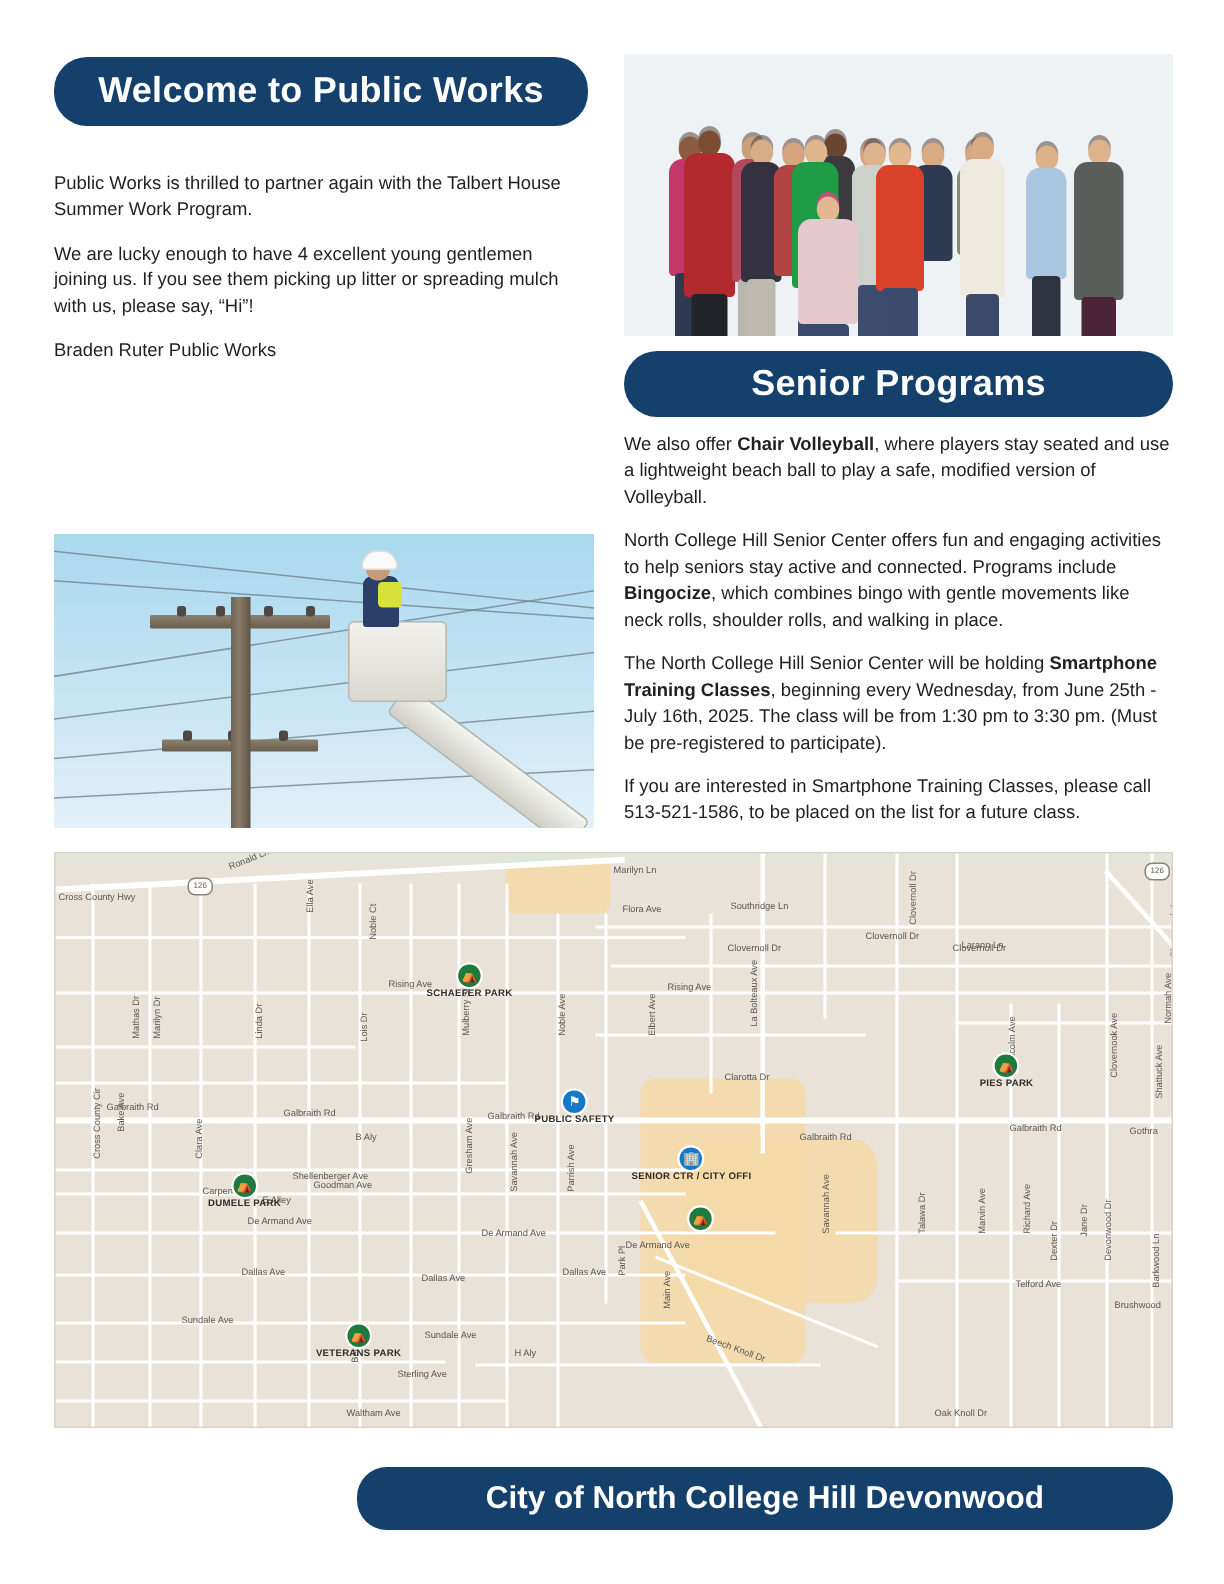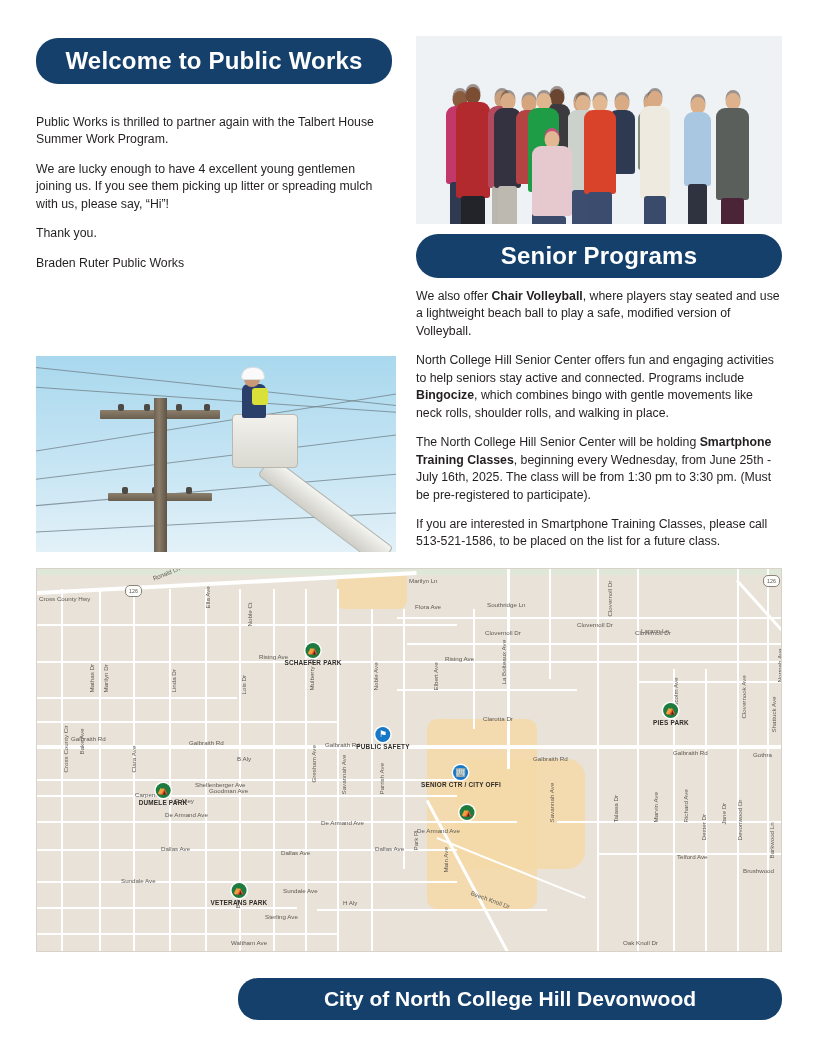--- a/index.html
+++ b/index.html
@@ -283,21 +283,20 @@
 
 <div class="page">
 
   <div id="welcome-banner" class="banner">
     <span>Welcome to Public Works</span>
   </div>
 
   <div class="col-left">
     <p class="body">Public Works is thrilled to partner again with the Talbert House Summer Work Program.</p>
     <p class="body">We are lucky enough to have 4 excellent young gentlemen joining us. If you see them picking up litter or spreading mulch with us, please say, “Hi”!</p>
-    <p class="body">Thank you.</p>
     <p class="body">Braden Ruter Public Works</p>
   </div>
 
   <div id="seniors-photo" class="photo">
     <div class="crowd">
 
       <div class="person" style="left:128px;width:26px;height:62px;bottom:58px;">
           <div class="head" style="background:#6a4630;"></div>
           <div class="torso" style="background:#3c3a3e;"></div>
         </div>

